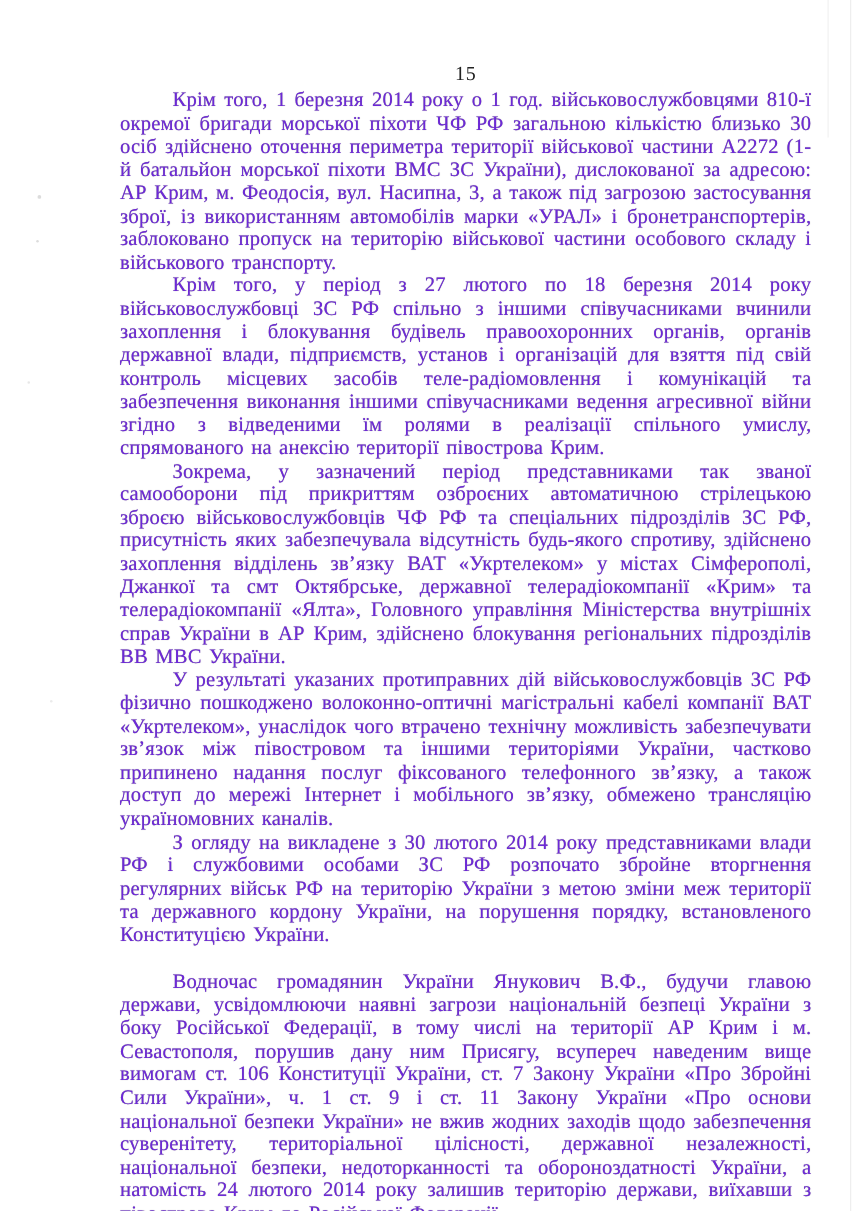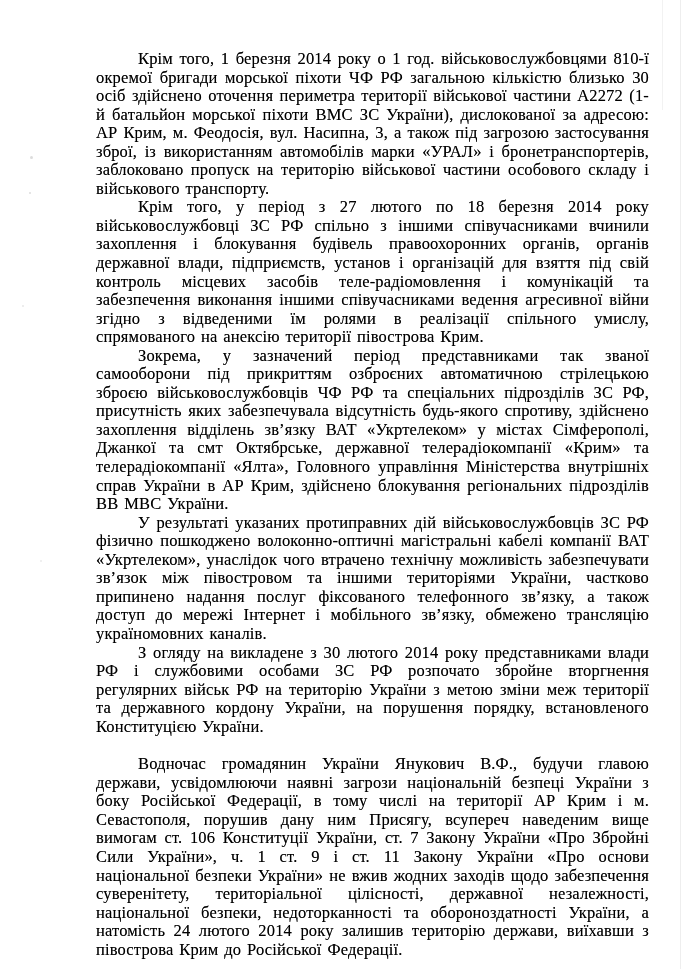--- a/index.html
+++ b/index.html
@@ -30,21 +30,21 @@
     color: #222;
   }
   .para {
     margin: 0;
     font-size: 16.5px;
     line-height: 18.55px;
     text-align: justify;
     text-indent: 42px;
     word-spacing: 1.6px;
     letter-spacing: 0.15px;
-    color: #000000;
+    color: #6d28d9;
     text-shadow: 0 0 0.6px rgba(30,30,30,0.55);
   }
   .gap-before {
     margin-top: 19px;
   }
   
   .scan-edge-line {
     position: absolute;
     left: 680px;
     top: 0;
@@ -76,20 +76,21 @@
 <body>
 
 <div class="scan-edge-line"></div>
 <div class="scan-edge-line-short"></div>
 <div class="speck speck-1"></div>
 <div class="speck speck-2"></div>
 <div class="speck speck-3"></div>
 <div class="speck speck-4"></div>
 
 <div class="page-inner">
+  <div class="page-number">15</div>
 
   <p class="para">Крім того, 1 березня 2014 року о 1 год. військовослужбовцями 810-ї окремої бригади морської піхоти ЧФ РФ загальною кількістю близько 30 осіб здійснено оточення периметра території військової частини А2272 (1-й батальйон морської піхоти ВМС ЗС України), дислокованої за адресою: АР Крим, м. Феодосія, вул. Насипна, 3, а також під загрозою застосування зброї, із використанням автомобілів марки «УРАЛ» і бронетранспортерів, заблоковано пропуск на територію військової частини особового складу і військового транспорту.</p>
 
   <p class="para">Крім того, у період з 27 лютого по 18 березня 2014 року військовослужбовці ЗС РФ спільно з іншими співучасниками вчинили захоплення і блокування будівель правоохоронних органів, органів державної влади, підприємств, установ і організацій для взяття під свій контроль місцевих засобів теле-радіомовлення і комунікацій та забезпечення виконання іншими співучасниками ведення агресивної війни згідно з відведеними їм ролями в реалізації спільного умислу, спрямованого на анексію території півострова Крим.</p>
 
   <p class="para">Зокрема, у зазначений період представниками так званої самооборони під прикриттям озброєних автоматичною стрілецькою зброєю військовослужбовців ЧФ РФ та спеціальних підрозділів ЗС РФ, присутність яких забезпечувала відсутність будь-якого спротиву, здійснено захоплення відділень зв’язку ВАТ «Укртелеком» у містах Сімферополі, Джанкої та смт Октябрське, державної телерадіокомпанії «Крим» та телерадіокомпанії «Ялта», Головного управління Міністерства внутрішніх справ України в АР Крим, здійснено блокування регіональних підрозділів ВВ МВС України.</p>
 
   <p class="para">У результаті указаних протиправних дій військовослужбовців ЗС РФ фізично пошкоджено волоконно-оптичні магістральні кабелі компанії ВАТ «Укртелеком», унаслідок чого втрачено технічну можливість забезпечувати зв’язок між півостровом та іншими територіями України, частково припинено надання послуг фіксованого телефонного зв’язку, а також доступ до мережі Інтернет і мобільного зв’язку, обмежено трансляцію україномовних каналів.</p>
 
   <p class="para">З огляду на викладене з 30 лютого 2014 року представниками влади РФ і службовими особами ЗС РФ розпочато збройне вторгнення регулярних військ РФ на територію України з метою зміни меж території та державного кордону України, на порушення порядку, встановленого Конституцією України.</p>

